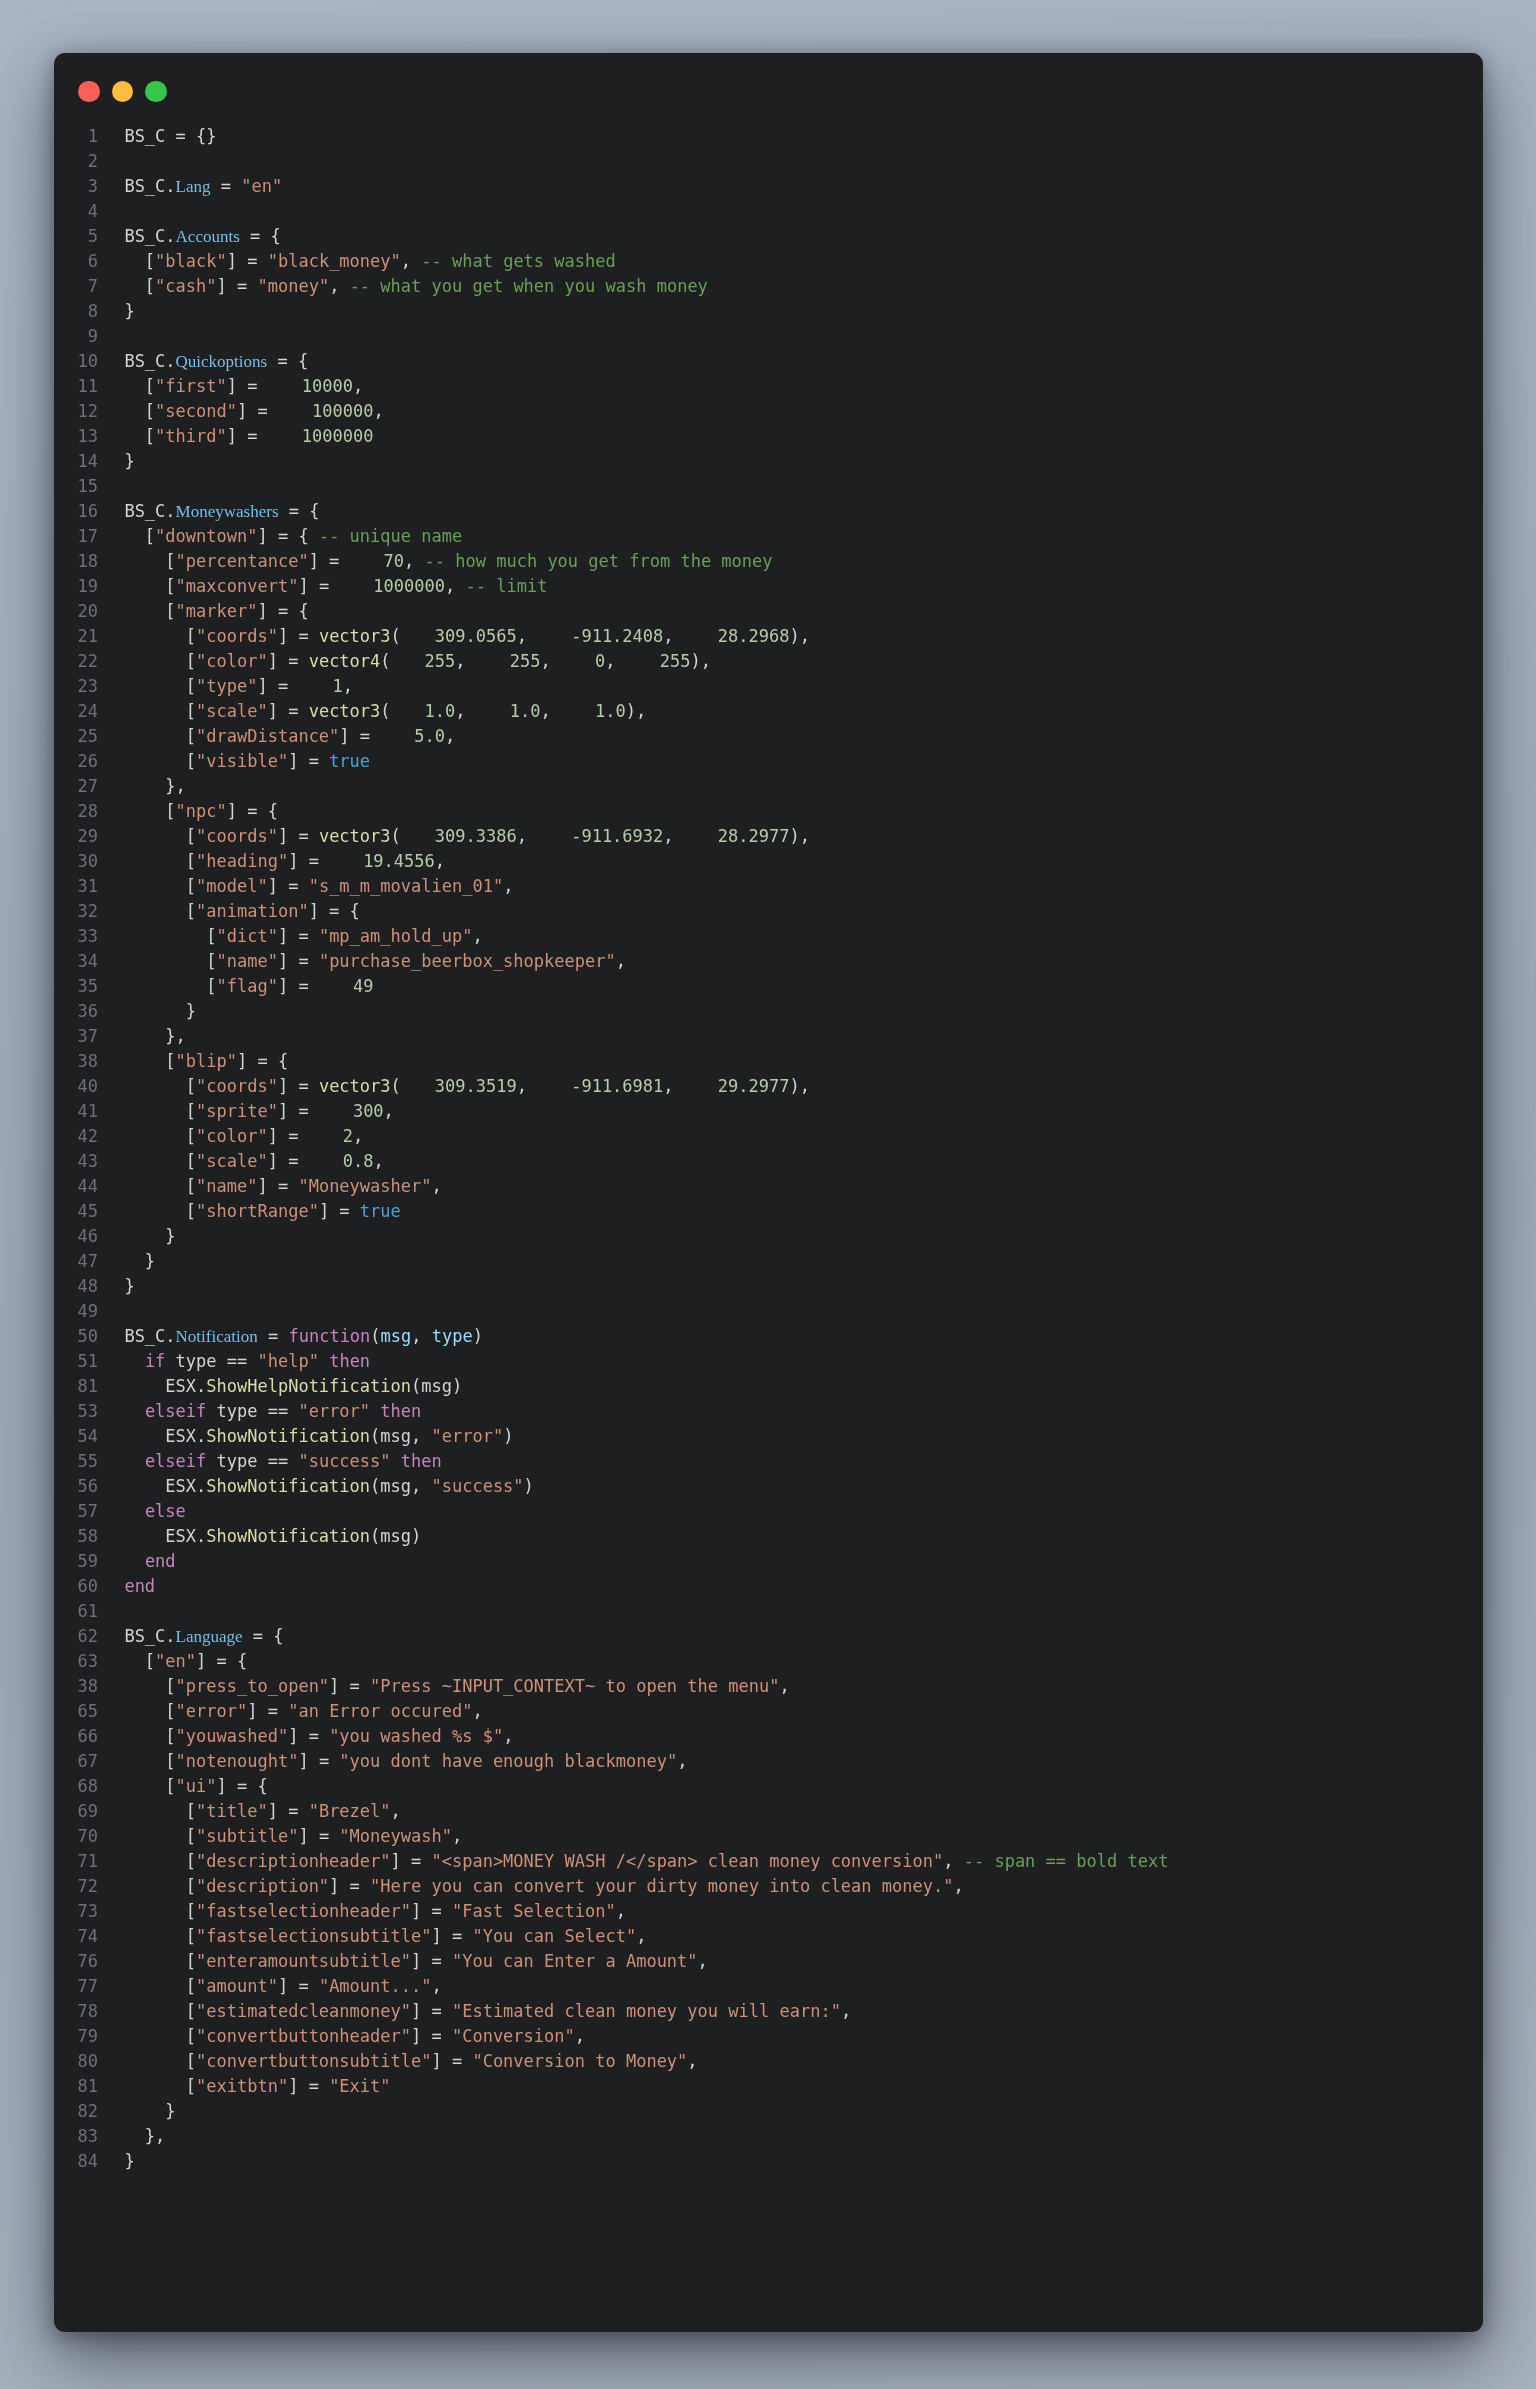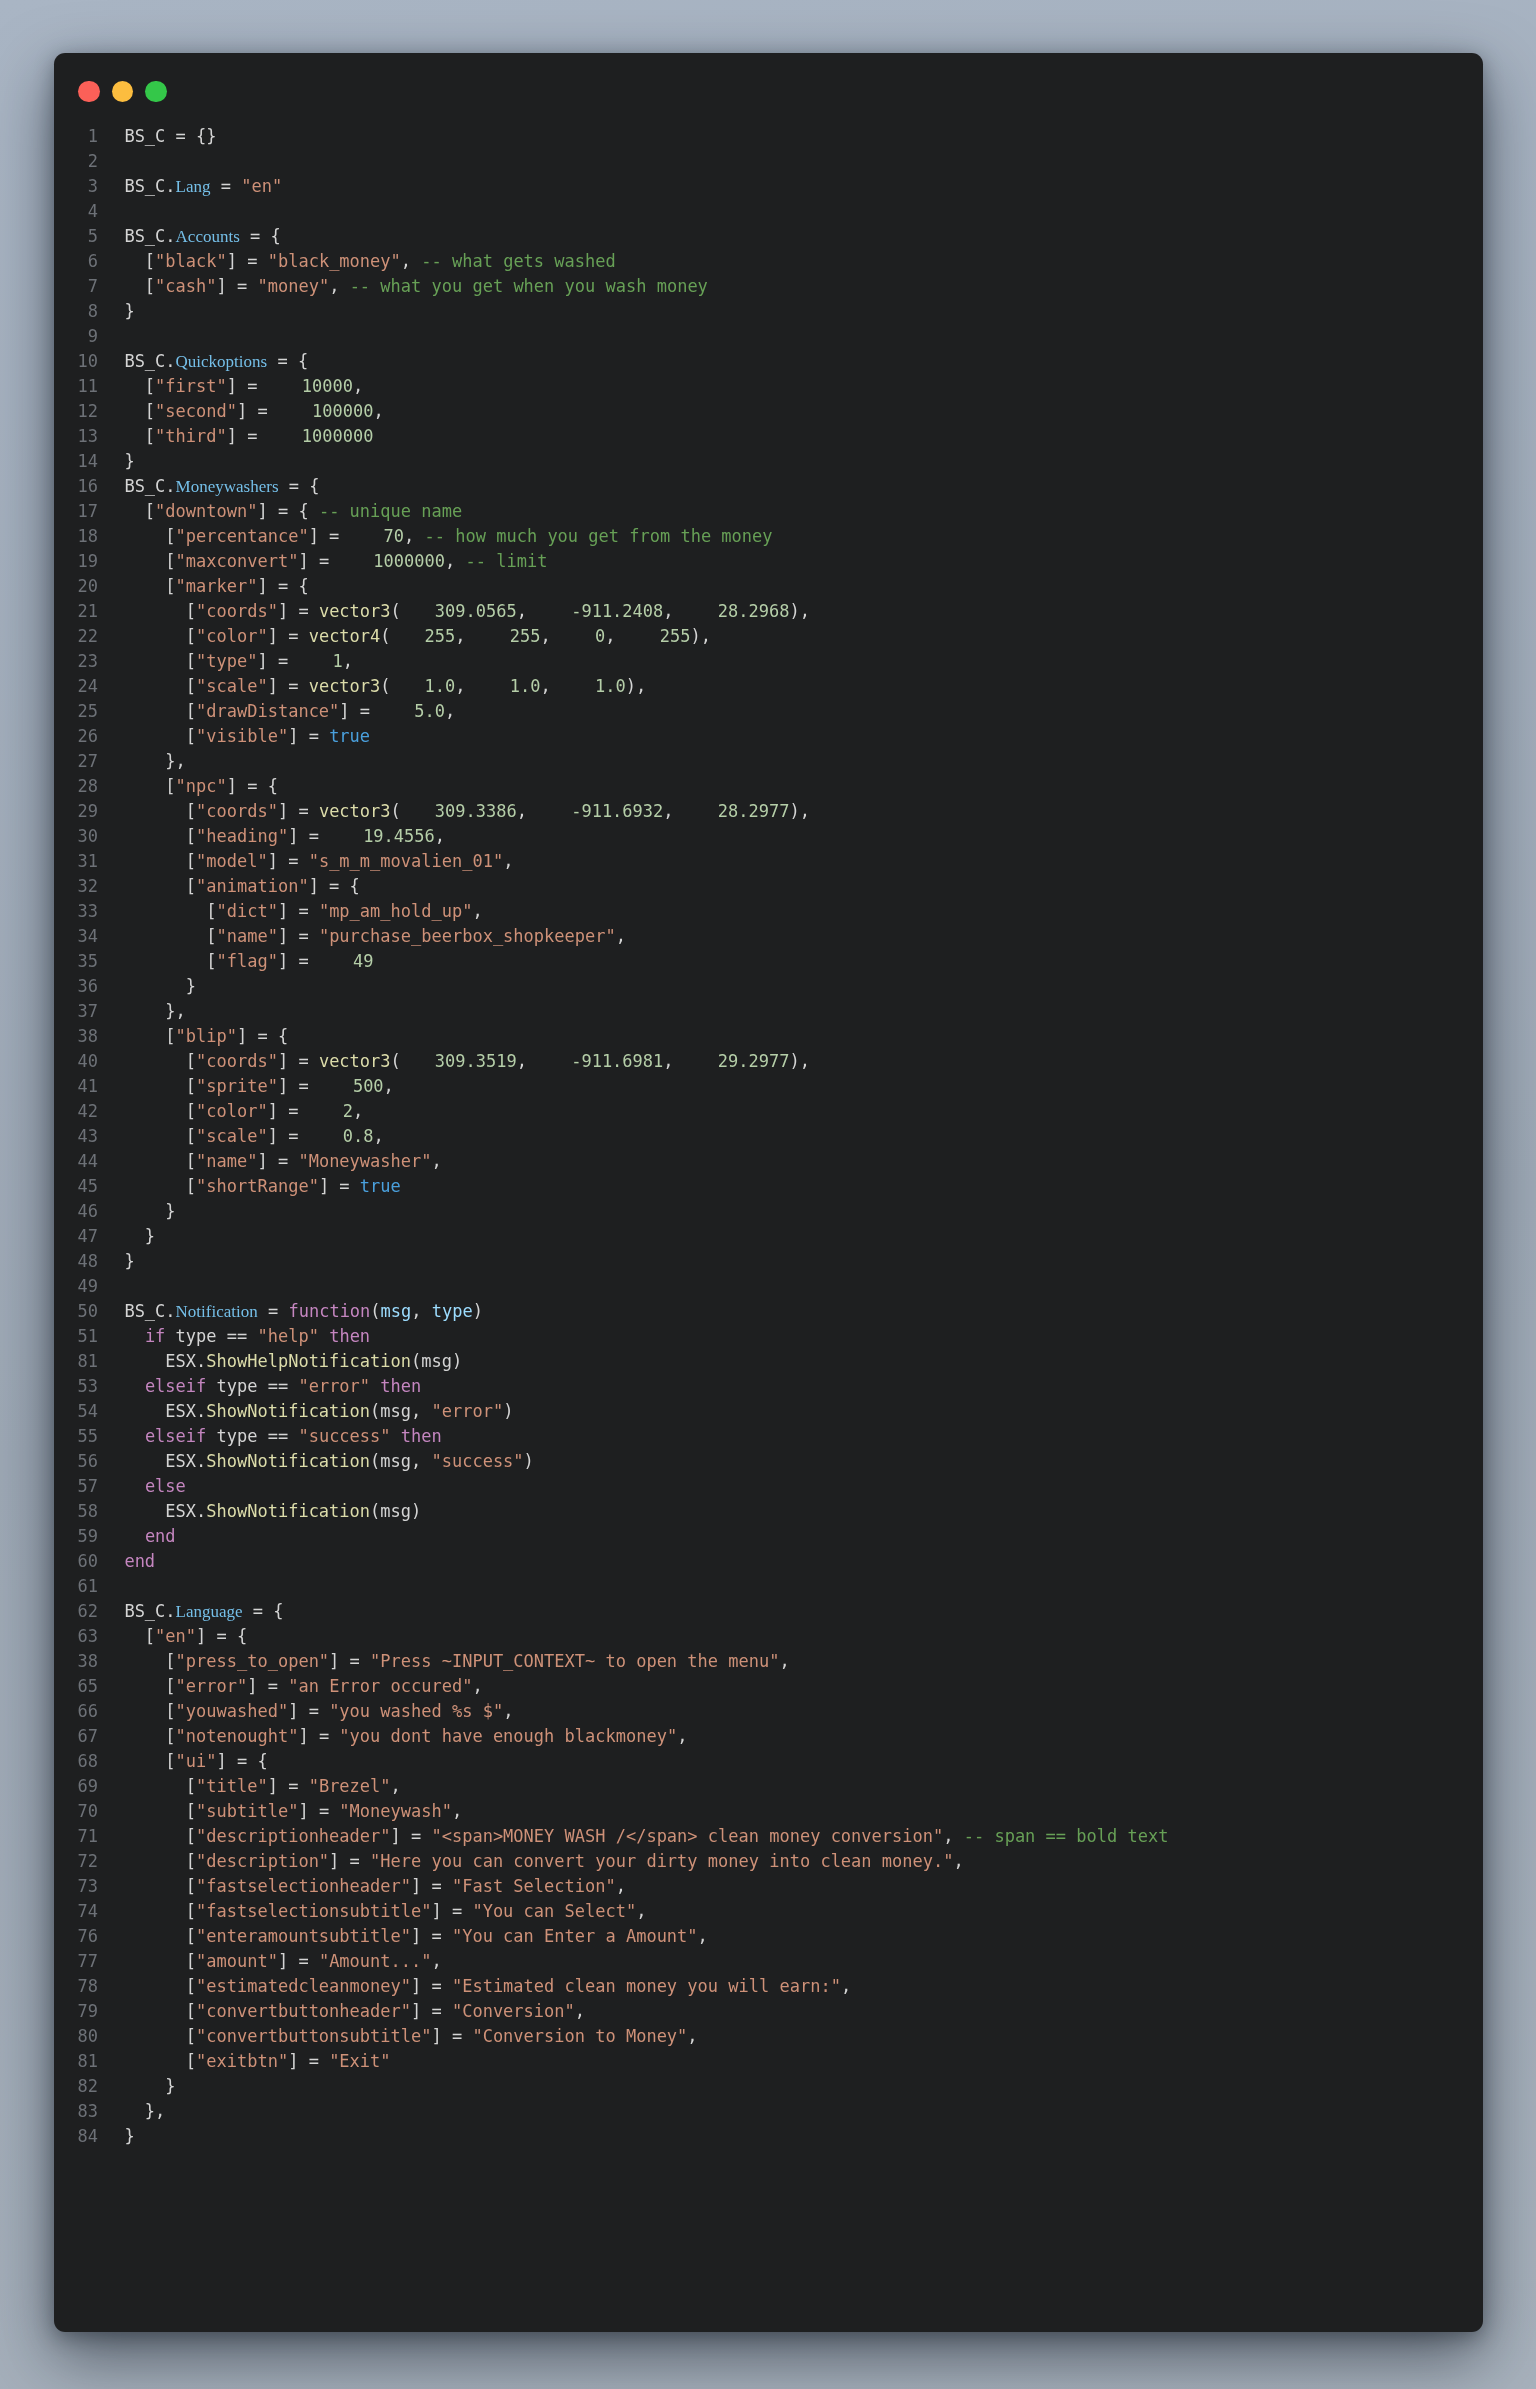--- a/index.html
+++ b/index.html
@@ -93,20 +93,21 @@
       <div class="line"><span class="ln">5</span><span class="lc"><span class="tok-d">BS_C.</span><span class="tok-p">Accounts</span><span class="tok-d"> = {</span></span></div>
       <div class="line"><span class="ln">6</span><span class="lc"><span class="tok-d">  [</span><span class="tok-s">"black"</span><span class="tok-d">] = </span><span class="tok-s">"black_money"</span><span class="tok-d">, </span><span class="tok-c">-- what gets washed</span></span></div>
       <div class="line"><span class="ln">7</span><span class="lc"><span class="tok-d">  [</span><span class="tok-s">"cash"</span><span class="tok-d">] = </span><span class="tok-s">"money"</span><span class="tok-d">, </span><span class="tok-c">-- what you get when you wash money</span></span></div>
       <div class="line"><span class="ln">8</span><span class="lc"><span class="tok-d">}</span></span></div>
       <div class="line"><span class="ln">9</span><span class="lc"></span></div>
       <div class="line"><span class="ln">10</span><span class="lc"><span class="tok-d">BS_C.</span><span class="tok-p">Quickoptions</span><span class="tok-d"> = {</span></span></div>
       <div class="line"><span class="ln">11</span><span class="lc"><span class="tok-d">  [</span><span class="tok-s">"first"</span><span class="tok-d">] = </span><span class="tok-n">10000</span><span class="tok-d">,</span></span></div>
       <div class="line"><span class="ln">12</span><span class="lc"><span class="tok-d">  [</span><span class="tok-s">"second"</span><span class="tok-d">] = </span><span class="tok-n">100000</span><span class="tok-d">,</span></span></div>
       <div class="line"><span class="ln">13</span><span class="lc"><span class="tok-d">  [</span><span class="tok-s">"third"</span><span class="tok-d">] = </span><span class="tok-n">1000000</span></span></div>
       <div class="line"><span class="ln">14</span><span class="lc"><span class="tok-d">}</span></span></div>
+      <div class="line"><span class="ln">15</span><span class="lc"></span></div>
       <div class="line"><span class="ln">16</span><span class="lc"><span class="tok-d">BS_C.</span><span class="tok-p">Moneywashers</span><span class="tok-d"> = {</span></span></div>
       <div class="line"><span class="ln">17</span><span class="lc"><span class="tok-d">  [</span><span class="tok-s">"downtown"</span><span class="tok-d">] = { </span><span class="tok-c">-- unique name</span></span></div>
       <div class="line"><span class="ln">18</span><span class="lc"><span class="tok-d">    [</span><span class="tok-s">"percentance"</span><span class="tok-d">] = </span><span class="tok-n">70</span><span class="tok-d">, </span><span class="tok-c">-- how much you get from the money</span></span></div>
       <div class="line"><span class="ln">19</span><span class="lc"><span class="tok-d">    [</span><span class="tok-s">"maxconvert"</span><span class="tok-d">] = </span><span class="tok-n">1000000</span><span class="tok-d">, </span><span class="tok-c">-- limit</span></span></div>
       <div class="line"><span class="ln">20</span><span class="lc"><span class="tok-d">    [</span><span class="tok-s">"marker"</span><span class="tok-d">] = {</span></span></div>
       <div class="line"><span class="ln">21</span><span class="lc"><span class="tok-d">      [</span><span class="tok-s">"coords"</span><span class="tok-d">] = </span><span class="tok-f">vector3</span><span class="tok-d">(</span><span class="tok-n">309.0565</span><span class="tok-d">, </span><span class="tok-n">-911.2408</span><span class="tok-d">, </span><span class="tok-n">28.2968</span><span class="tok-d">),</span></span></div>
       <div class="line"><span class="ln">22</span><span class="lc"><span class="tok-d">      [</span><span class="tok-s">"color"</span><span class="tok-d">] = </span><span class="tok-f">vector4</span><span class="tok-d">(</span><span class="tok-n">255</span><span class="tok-d">, </span><span class="tok-n">255</span><span class="tok-d">, </span><span class="tok-n">0</span><span class="tok-d">, </span><span class="tok-n">255</span><span class="tok-d">),</span></span></div>
       <div class="line"><span class="ln">23</span><span class="lc"><span class="tok-d">      [</span><span class="tok-s">"type"</span><span class="tok-d">] = </span><span class="tok-n">1</span><span class="tok-d">,</span></span></div>
       <div class="line"><span class="ln">24</span><span class="lc"><span class="tok-d">      [</span><span class="tok-s">"scale"</span><span class="tok-d">] = </span><span class="tok-f">vector3</span><span class="tok-d">(</span><span class="tok-n">1.0</span><span class="tok-d">, </span><span class="tok-n">1.0</span><span class="tok-d">, </span><span class="tok-n">1.0</span><span class="tok-d">),</span></span></div>
       <div class="line"><span class="ln">25</span><span class="lc"><span class="tok-d">      [</span><span class="tok-s">"drawDistance"</span><span class="tok-d">] = </span><span class="tok-n">5.0</span><span class="tok-d">,</span></span></div>
@@ -117,21 +118,21 @@
       <div class="line"><span class="ln">30</span><span class="lc"><span class="tok-d">      [</span><span class="tok-s">"heading"</span><span class="tok-d">] = </span><span class="tok-n">19.4556</span><span class="tok-d">,</span></span></div>
       <div class="line"><span class="ln">31</span><span class="lc"><span class="tok-d">      [</span><span class="tok-s">"model"</span><span class="tok-d">] = </span><span class="tok-s">"s_m_m_movalien_01"</span><span class="tok-d">,</span></span></div>
       <div class="line"><span class="ln">32</span><span class="lc"><span class="tok-d">      [</span><span class="tok-s">"animation"</span><span class="tok-d">] = {</span></span></div>
       <div class="line"><span class="ln">33</span><span class="lc"><span class="tok-d">        [</span><span class="tok-s">"dict"</span><span class="tok-d">] = </span><span class="tok-s">"mp_am_hold_up"</span><span class="tok-d">,</span></span></div>
       <div class="line"><span class="ln">34</span><span class="lc"><span class="tok-d">        [</span><span class="tok-s">"name"</span><span class="tok-d">] = </span><span class="tok-s">"purchase_beerbox_shopkeeper"</span><span class="tok-d">,</span></span></div>
       <div class="line"><span class="ln">35</span><span class="lc"><span class="tok-d">        [</span><span class="tok-s">"flag"</span><span class="tok-d">] = </span><span class="tok-n">49</span></span></div>
       <div class="line"><span class="ln">36</span><span class="lc"><span class="tok-d">      }</span></span></div>
       <div class="line"><span class="ln">37</span><span class="lc"><span class="tok-d">    },</span></span></div>
       <div class="line"><span class="ln">38</span><span class="lc"><span class="tok-d">    [</span><span class="tok-s">"blip"</span><span class="tok-d">] = {</span></span></div>
       <div class="line"><span class="ln">40</span><span class="lc"><span class="tok-d">      [</span><span class="tok-s">"coords"</span><span class="tok-d">] = </span><span class="tok-f">vector3</span><span class="tok-d">(</span><span class="tok-n">309.3519</span><span class="tok-d">, </span><span class="tok-n">-911.6981</span><span class="tok-d">, </span><span class="tok-n">29.2977</span><span class="tok-d">),</span></span></div>
-      <div class="line"><span class="ln">41</span><span class="lc"><span class="tok-d">      [</span><span class="tok-s">"sprite"</span><span class="tok-d">] = </span><span class="tok-n">500</span><span class="tok-d">,</span></span></div>
+      <div class="line"><span class="ln">41</span><span class="lc"><span class="tok-d">      [</span><span class="tok-s">"sprite"</span><span class="tok-d">] = </span><span class="tok-n">300</span><span class="tok-d">,</span></span></div>
       <div class="line"><span class="ln">42</span><span class="lc"><span class="tok-d">      [</span><span class="tok-s">"color"</span><span class="tok-d">] = </span><span class="tok-n">2</span><span class="tok-d">,</span></span></div>
       <div class="line"><span class="ln">43</span><span class="lc"><span class="tok-d">      [</span><span class="tok-s">"scale"</span><span class="tok-d">] = </span><span class="tok-n">0.8</span><span class="tok-d">,</span></span></div>
       <div class="line"><span class="ln">44</span><span class="lc"><span class="tok-d">      [</span><span class="tok-s">"name"</span><span class="tok-d">] = </span><span class="tok-s">"Moneywasher"</span><span class="tok-d">,</span></span></div>
       <div class="line"><span class="ln">45</span><span class="lc"><span class="tok-d">      [</span><span class="tok-s">"shortRange"</span><span class="tok-d">] = </span><span class="tok-b">true</span></span></div>
       <div class="line"><span class="ln">46</span><span class="lc"><span class="tok-d">    }</span></span></div>
       <div class="line"><span class="ln">47</span><span class="lc"><span class="tok-d">  }</span></span></div>
       <div class="line"><span class="ln">48</span><span class="lc"><span class="tok-d">}</span></span></div>
       <div class="line"><span class="ln">49</span><span class="lc"></span></div>
       <div class="line"><span class="ln">50</span><span class="lc"><span class="tok-d">BS_C.</span><span class="tok-p">Notification</span><span class="tok-d"> = </span><span class="tok-k">function</span><span class="tok-d">(</span><span class="tok-v">msg</span><span class="tok-d">, </span><span class="tok-v">type</span><span class="tok-d">)</span></span></div>
       <div class="line"><span class="ln">51</span><span class="lc"><span class="tok-d">  </span><span class="tok-k">if</span><span class="tok-d"> type == </span><span class="tok-s">"help"</span><span class="tok-d"> </span><span class="tok-k">then</span></span></div>

